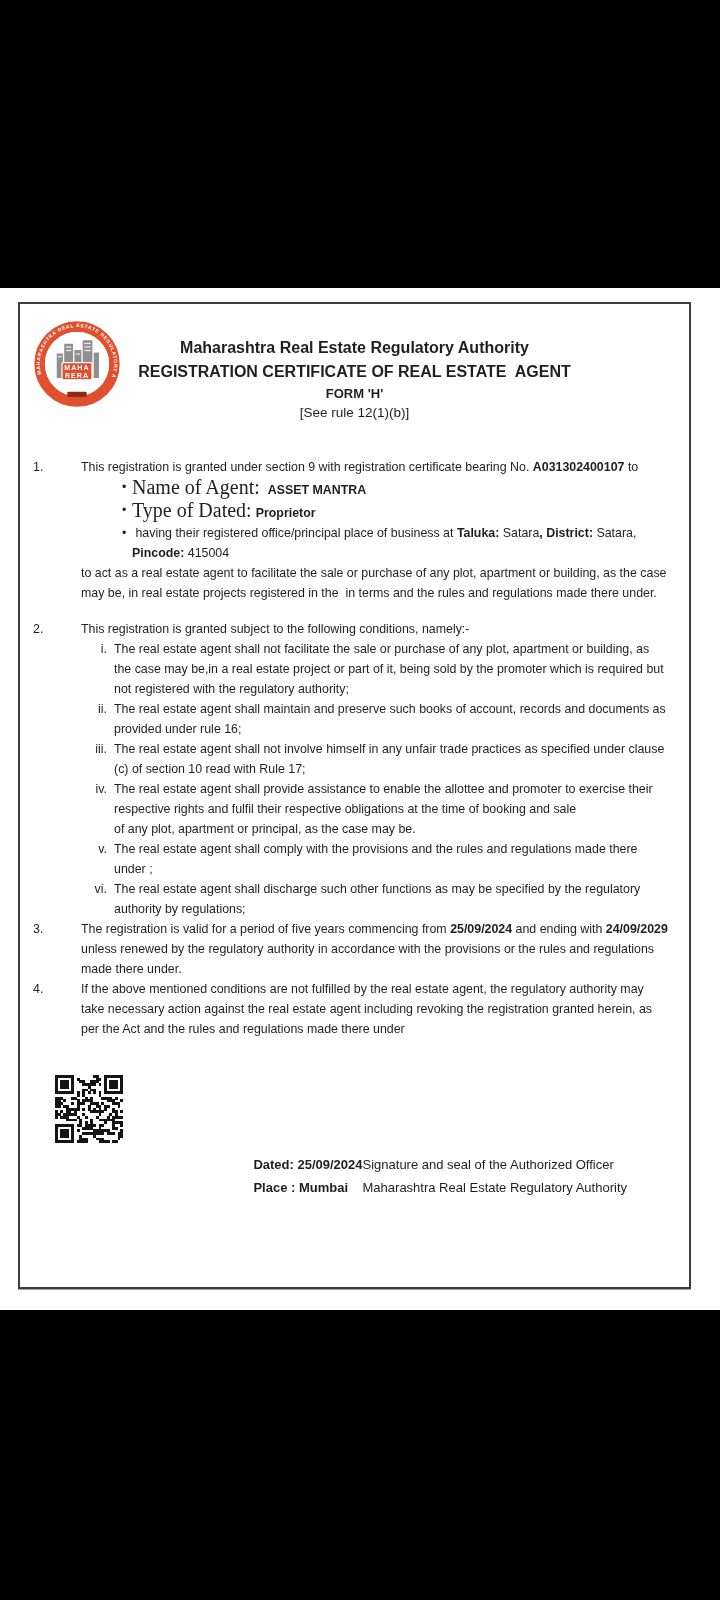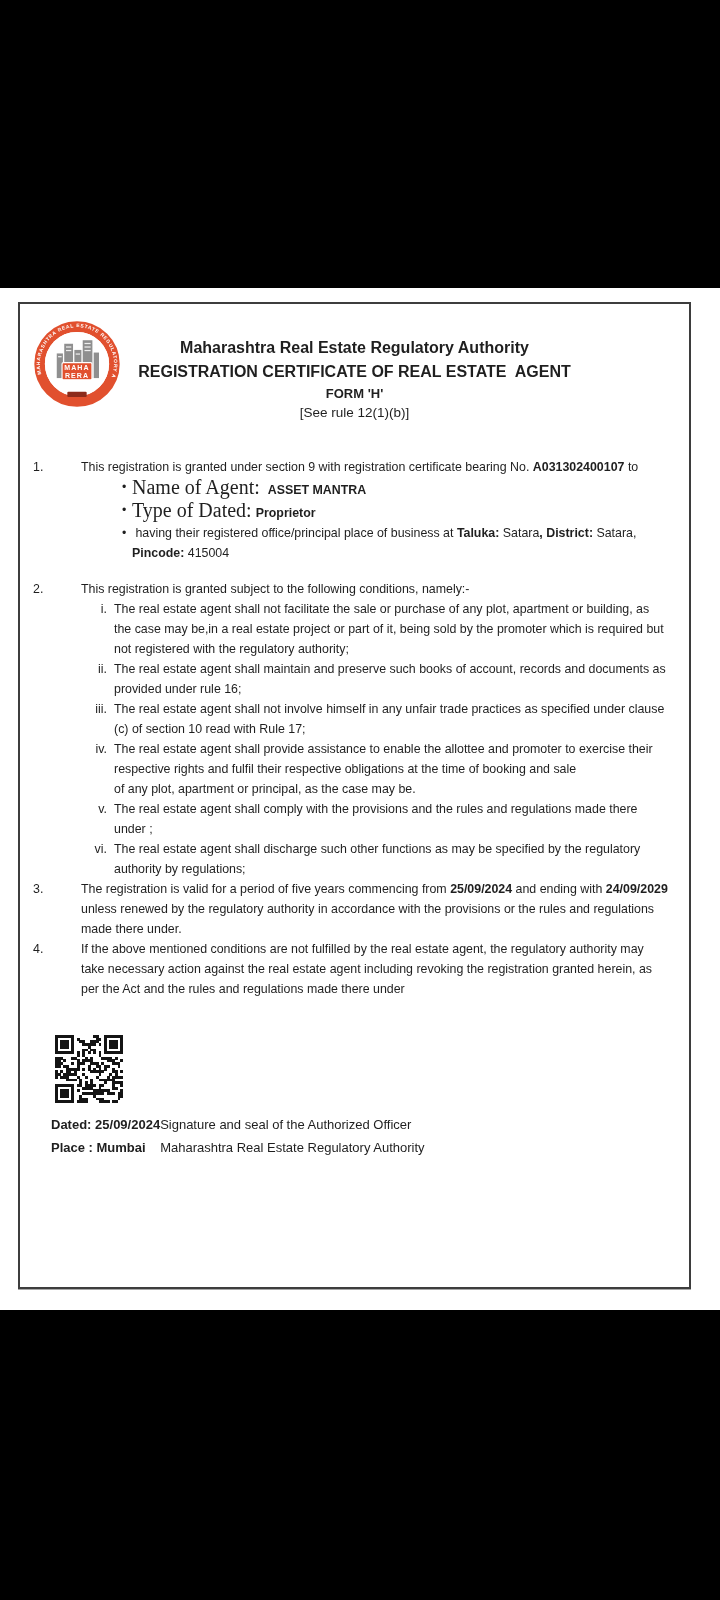--- a/index.html
+++ b/index.html
@@ -29,21 +29,21 @@
   .bullet { display:flex; }
   .dot { width:10px; flex:none; }
   .serif { font-family:"Liberation Serif", serif; font-size:20px; }
   b.nm { margin-left:8px; }
   b.tp { margin-left:4px; }
   .sub { display:flex; margin-left:8px; }
   .sub .mk { width:18px; flex:none; text-align:right; margin-right:7px; }
   .blk { display:block; }
   
   .qr-row { margin:36px 0 0 33px; height:68px; }
-  .footer { display:flex; justify-content:flex-start; align-items:flex-start;
+  .footer { display:flex; justify-content:flex-end; align-items:flex-start;
             padding:10px 62px 0 31px; font-size:13px; line-height:23px; }
   .footer .fleft { font-weight:bold; }
 </style>
 </head>
 <body>
 
 <div class="bar top"></div>
 
 <div class="page">
   <div class="cert">
@@ -97,20 +97,21 @@
               </div>
             <div class="bullet">
                 <span class="dot" data-bind="clauses.c1.bullet">•</span>
                 <div><span class="serif" data-bind="clauses.c1.agent_type_label">Type of Dated:</span><b class="tp" data-bind="clauses.c1.agent_type">Proprietor</b></div>
               </div>
             <div class="bullet">
                 <span class="dot" data-bind="clauses.c1.bullet">•</span>
                 <div><span data-bind="clauses.c1.office_prefix"> having their registered office/principal place of business at </span><b data-bind="clauses.c1.taluka_label">Taluka:</b><span data-bind="clauses.c1.taluka_value"> Satara</span><b data-bind="clauses.c1.district_label">, District:</b><span data-bind="clauses.c1.district_value"> Satara, </span><b data-bind="clauses.c1.pincode_label">Pincode:</b><span data-bind="clauses.c1.pincode_value"> 415004</span></div>
               </div>
           </div>
+          <div data-bind="clauses.c1.continuation">to act as a real estate agent to facilitate the sale or purchase of any plot, apartment or building, as the case may be, in real estate projects registered in the  in terms and the rules and regulations made there under.</div>
         </div>
       </div>
 
       <div class="clause gap">
         <span class="num" data-bind="clauses.c2.number">2.</span>
         <div class="content">
           <div data-bind="clauses.c2.lead">This registration is granted subject to the following conditions, namely:-</div>
           <div>
             <div class="sub">
                 <span class="mk" data-bind="clauses.c2.items.0.marker">i.</span>

